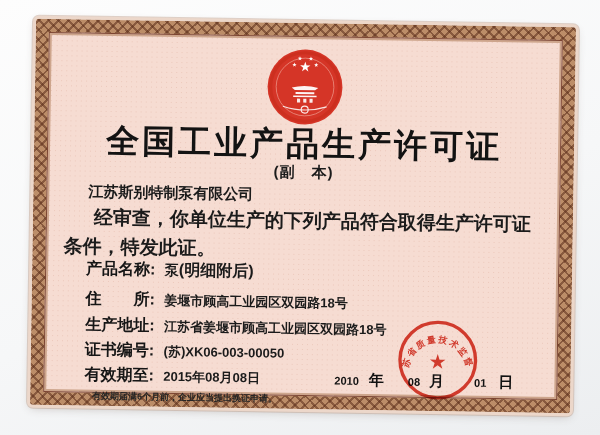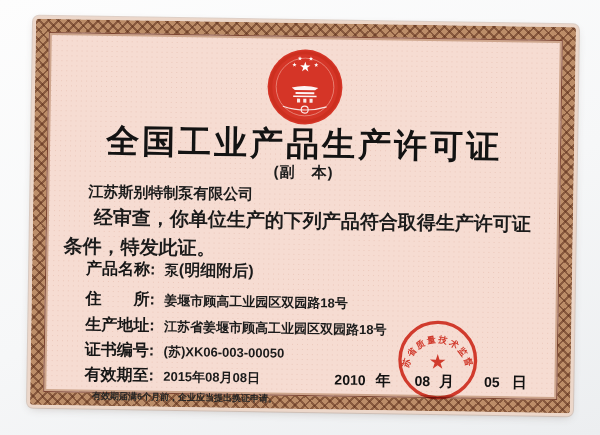--- a/index.html
+++ b/index.html
@@ -73,21 +73,21 @@
   .value-note { font-size:16px; font-weight:bold; }
   .footnote {
     position:absolute; top:356px; left:48px;
     font-size:9px; font-weight:bold; color:#252525; white-space:nowrap;
   }
   .date-row {
     position:absolute; top:333px; left:290px;
     display:flex; align-items:baseline; white-space:nowrap;
     font-weight:bold; color:#111;
   }
-  .date-num { font-size:14px; }
+  .date-num { font-size:11px; }
   .date-cjk { font-size:15px; }
   .gap-a { margin-left:10px; } .gap-b { margin-left:24px; }
   .gap-c { margin-left:9px; }  .gap-d { margin-left:30px; }
   .gap-e { margin-left:12px; }
   .seal {
     position:absolute; left:351px; top:279px; width:84px; height:84px;
     opacity:.93; mix-blend-mode:multiply; z-index:5;
   }
 </style>
 </head>
@@ -151,21 +151,21 @@
         <span class="field-value">2015年08月08日</span>
       </div>
 
       <div class="footnote">有效期届满6个月前，企业应当提出换证申请。</div>
 
       <div class="date-row">
         <span class="date-num">2010</span>
         <span class="date-cjk gap-a">年</span>
         <span class="date-num gap-b">08</span>
         <span class="date-cjk gap-c">月</span>
-        <span class="date-num gap-d">05</span>
+        <span class="date-num gap-d">01</span>
         <span class="date-cjk gap-e">日</span>
       </div>
 
       <svg class="seal" viewBox="0 0 100 100">
         <defs>
           <path id="sealArc" d="M 15 64 A 35 35 0 1 1 85 64" fill="none"></path>
         </defs>
         <circle cx="50" cy="50" r="45" fill="none" stroke="#d63526" stroke-width="4"></circle>
         <text font-size="10.5" font-weight="bold" fill="#d63526" letter-spacing="2.2">
           <textPath href="#sealArc" startOffset="50%" text-anchor="middle">江苏省质量技术监督局</textPath>

